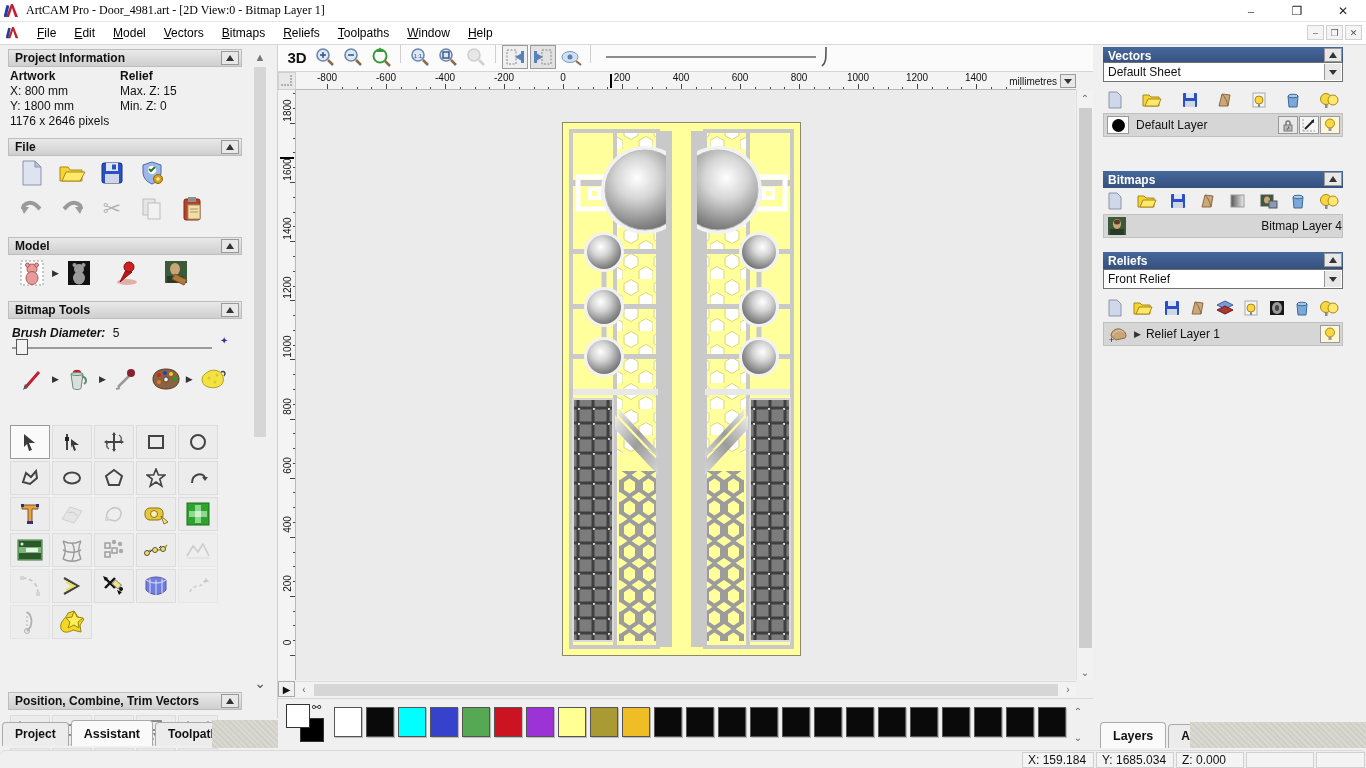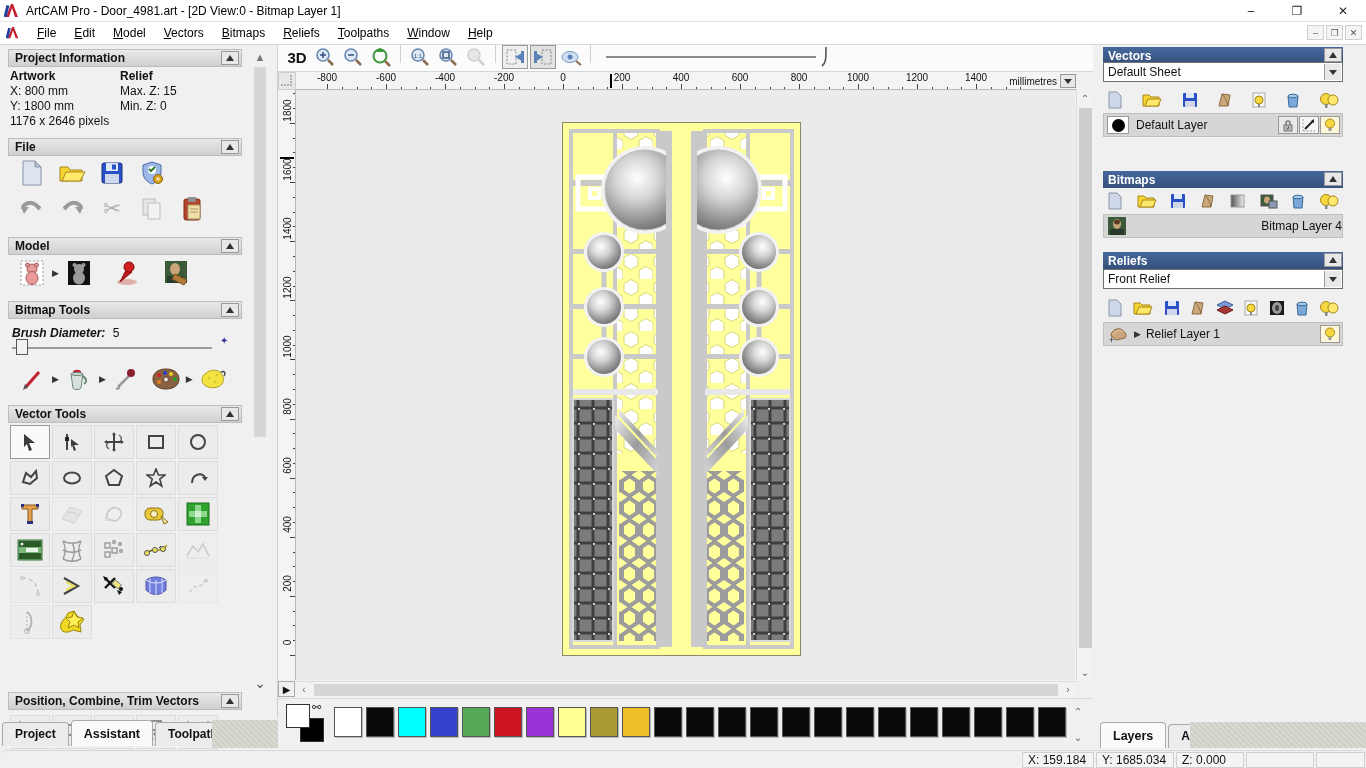--- a/index.html
+++ b/index.html
@@ -2,21 +2,21 @@
 <html><head>
 <meta charset="utf-8">
 <style>
   * { margin:0; padding:0; box-sizing:border-box; }
   html,body { width:1366px; height:768px; overflow:hidden; }
   body { font-family:"Liberation Sans", sans-serif; font-size:12px; background:#f0f0f0; color:#111; }
   .abs { position:absolute; }
   #app { position:relative; width:1366px; height:768px; background:#f0f0f0; }
 
   
-  #titlebar { left:0; top:0; width:1366px; height:22px; background:#ffffff; border-bottom:1px solid #e4e4e4; display:flex; align-items:center; }
+  #titlebar { left:0; top:0; width:1366px; height:22px; background:#ffffff; border-bottom:1px solid #e4e4e4; display:flex; align-items:center;font-family:Liberation Serif, serif; }
   #titlebar .title { margin-left:6px; font-size:12px; color:#000; }
   .winbtns { position:absolute; right:0; top:0; height:22px; display:flex; }
   .wbtn { width:46px; height:22px; display:flex; align-items:center; justify-content:center; font-size:12px; color:#222; }
   #menubar { left:0; top:22px; width:1366px; height:23px; background:#ffffff; border-bottom:1px solid #d8d8d8; display:flex; align-items:center; }
   .mi { display:inline-block; padding:3px 9px; color:#000; }
   .mi::first-letter { text-decoration:underline; }
   .mdibtns { position:absolute; right:4px; top:25px; display:flex; gap:2px; }
   .mdib { width:17px; height:15px; border:1px solid #d0d0d0; background:#f4f4f4; font-size:9px; color:#555; display:flex; align-items:center; justify-content:center; }
 
   
@@ -320,26 +320,20 @@
         <svg width="28" height="26" viewBox="0 0 28 26">
             <path d="M6 8 C2 10 2 18 7 20 C12 23 20 22 23 18 C26 14 24 7 19 5 C14 3 9 5 6 8 Z" fill="#f2e242" stroke="#b0a020"></path>
             <circle cx="10" cy="12" r="1.5" fill="#d8c832"></circle>
             <circle cx="16" cy="16" r="1.5" fill="#d8c832"></circle>
             <circle cx="18" cy="9" r="1.5" fill="#d8c832"></circle>
             <path d="M22 6 C26 4 27 8 25 10" fill="none" stroke="#444" stroke-width="1.5"></path>
           </svg>
       </div>
     </div>
 
-    <div class="sec-hdr" style="top:360px;">
-      <b>Vector Tools</b>
-      <div class="collapse">
-          <div class="tri-up"></div>
-        </div>
-    </div>
     <div class="vt-grid" style="top:380px;">
       <div class="vtcell active">
           <svg width="20" height="20" viewBox="0 0 20 20">
             <polygon points="4,2 15,11 9,11 12,18 9,19 7,12 4,15" fill="#3a3a3a"></polygon>
           </svg>
         </div>
       <div class="vtcell">
           <svg width="20" height="20" viewBox="0 0 20 20">
             <line x1="5" y1="2" x2="5" y2="18" stroke="#444" stroke-width="2"></line>
             <rect x="3" y="5" width="4" height="4" fill="#222"></rect>

